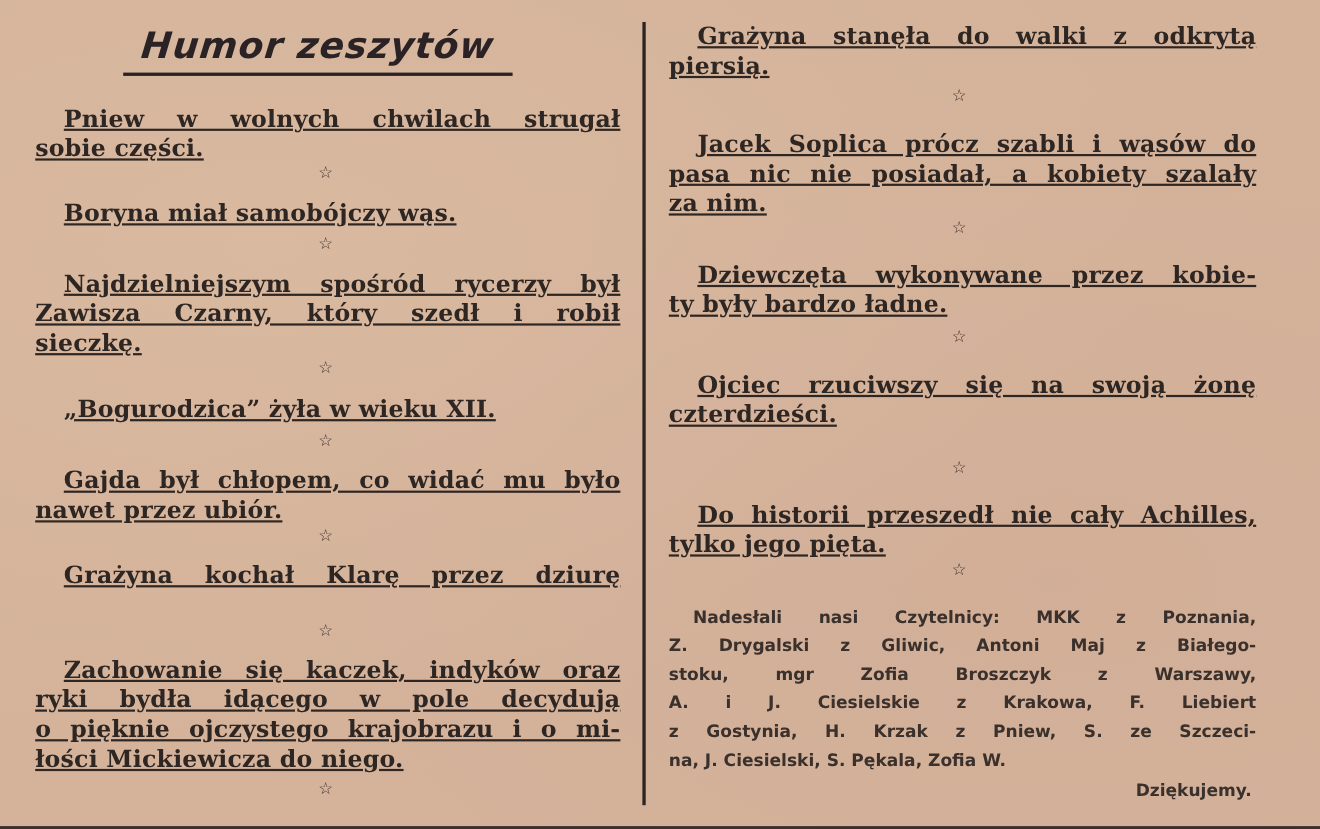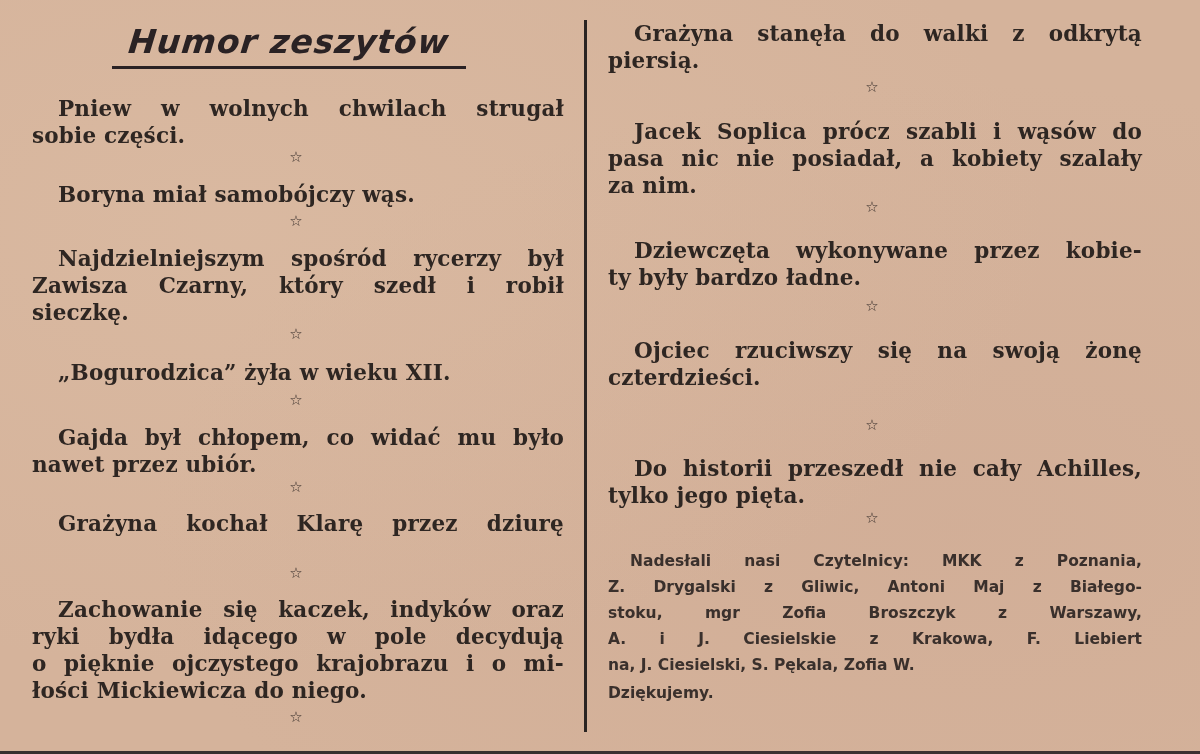--- a/index.html
+++ b/index.html
@@ -44,38 +44,38 @@
 
     .joke {
       position: absolute;
       font-weight: bold;
       font-size: 21.5px;
       line-height: 27px;
       text-align: justify;
       letter-spacing: 0.2px;
     }
     .joke .first { display: block; text-indent: 26px; }
-    .joke span.line { display: block; text-align-last: justify; }
+    .joke span.line { display: block; text-align-last: justify; text-decoration: underline; }
     .joke span.line.last { text-align-last: left; }
 
     .star {
       position: absolute; font-size: 15px; line-height: 15px;
       color: #3a302c; text-align: center; width: 20px;
     }
 
     .credits {
       position: absolute; left: 608px; top: 548px; width: 534px;
       font-family: "DejaVu Sans", "Liberation Sans", sans-serif;
       font-size: 15.5px; line-height: 26px; font-weight: bold;
       color: #3a302c;
     }
     .credits .line { display: block; text-align: justify; text-align-last: justify; }
     .credits .line.first { padding-left: 22px; }
     .credits .line.last { text-align-last: left; }
-    .credits .thanks { display: block; text-align: left; margin-top: 2px; padding-right: 4px; }
+    .credits .thanks { display: block; text-align: right; margin-top: 2px; padding-right: 4px; }
   </style>
 </head>
 <body>
 
 <div class="page"></div>
 
 <div class="title-wrap">
   <div class="title">Humor zeszytów</div>
   <div class="title-rule"></div>
 </div>
@@ -153,17 +153,18 @@
   <span class="line first">Do historii przeszedł nie cały Achilles,</span>
   <span class="line last">tylko jego pięta.</span>
 </div>
 <div class="star" style="left:862px; top:511px;">☆</div>
 
 <div class="credits">
   <span class="line first">Nadesłali nasi Czytelnicy: MKK z Poznania,</span>
   <span class="line">Z. Drygalski z Gliwic, Antoni Maj z Białego-</span>
   <span class="line">stoku, mgr Zofia Broszczyk z Warszawy,</span>
   <span class="line">A. i J. Ciesielskie z Krakowa, F. Liebiert</span>
+  <span class="line">z Gostynia, H. Krzak z Pniew, S. ze Szczeci-</span>
   <span class="line last">na, J. Ciesielski, S. Pękala, Zofia W.</span>
   <span class="thanks">Dziękujemy.</span>
 </div>
 
 <div class="bottom-edge"></div>
 
 </body></html>

